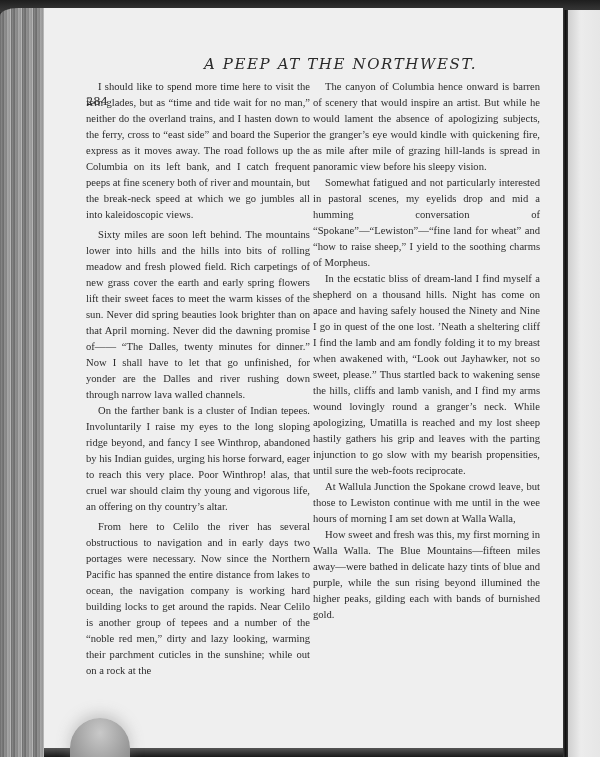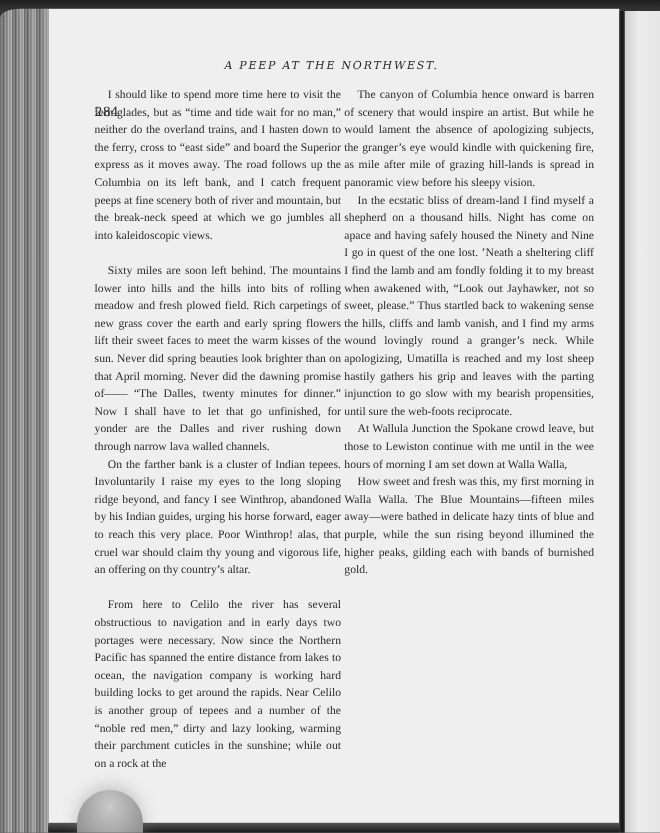--- a/index.html
+++ b/index.html
@@ -41,31 +41,31 @@
     background: radial-gradient(ellipse at 50% 30%, #c9c9c9, #9a9a9a 70%, #888);
     box-shadow: 0 -4px 14px rgba(120,120,120,0.35);
   }
   .header {
     position: absolute; left: 86px; top: 55px; width: 440px; height: 18px;
     font-size: 11.5px; color: #2a2a2a;
   }
   .page-number { position: absolute; left: 0; top: 12px; margin-top: 27px; }
   .running-title {
     position: absolute; left: 118px; top: 0; font-style: italic;
-    letter-spacing: 1.6px; font-size: 10px;
+    letter-spacing: 1.6px; font-size: 15px;
   }
   .column {
     position: absolute; top: 79px; width: 224px;
     font-size: 10.6px; line-height: 16.0px; color: #2b2b2b;
     text-align: justify;
   }
   .col-left { left: 86px; }
   .col-right { left: 313px; width: 227px; }
   .para { margin: 0; text-indent: 12px; font-family: Liberation Serif, serif; }
-  .para.gap { margin-top: 16px; }
+  .para.gap { margin-top: 4px; }
 </style>
 </head>
 <body>
 
 <div class="top-shadow"></div>
 <div class="page-stack"></div>
 
 <div class="page"></div>
 
 <div class="header">
@@ -75,20 +75,21 @@
 
 <div class="column col-left">
   <p class="para">I should like to spend more time here to visit the fern glades, but as “time and tide wait for no man,” neither do the overland trains, and I hasten down to the ferry, cross to “east side” and board the Superior express as it moves away. The road follows up the Columbia on its left bank, and I catch frequent peeps at fine scenery both of river and mountain, but the break-neck speed at which we go jumbles all into kaleidoscopic views.</p>
   <p class="para gap">Sixty miles are soon left behind. The mountains lower into hills and the hills into bits of rolling meadow and fresh plowed field. Rich carpetings of new grass cover the earth and early spring flowers lift their sweet faces to meet the warm kisses of the sun. Never did spring beauties look brighter than on that April morning. Never did the dawning promise of—— “The Dalles, twenty minutes for dinner.” Now I shall have to let that go unfinished, for yonder are the Dalles and river rushing down through narrow lava walled channels.</p>
   <p class="para">On the farther bank is a cluster of Indian tepees. Involuntarily I raise my eyes to the long sloping ridge beyond, and fancy I see Winthrop, abandoned by his Indian guides, urging his horse forward, eager to reach this very place. Poor Winthrop! alas, that cruel war should claim thy young and vigorous life, an offering on thy country’s altar.</p>
   <p class="para gap">From here to Celilo the river has several obstructious to navigation and in early days two portages were necessary. Now since the Northern Pacific has spanned the entire distance from lakes to ocean, the navigation company is working hard building locks to get around the rapids. Near Celilo is another group of tepees and a number of the “noble red men,” dirty and lazy looking, warming their parchment cuticles in the sunshine; while out on a rock at the</p>
 </div>
 
 <div class="column col-right">
   <p class="para">The canyon of Columbia hence onward is barren of scenery that would inspire an artist. But while he would lament the absence of apologizing subjects, the granger’s eye would kindle with quickening fire, as mile after mile of grazing hill-lands is spread in panoramic view before his sleepy vision.</p>
+  <p class="para">Somewhat fatigued and not particularly interested in pastoral scenes, my eyelids drop and mid a humming conversation of “Spokane”—“Lewiston”—“fine land for wheat” and “how to raise sheep,” I yield to the soothing charms of Morpheus.</p>
   <p class="para">In the ecstatic bliss of dream-land I find myself a shepherd on a thousand hills. Night has come on apace and having safely housed the Ninety and Nine I go in quest of the one lost. ’Neath a sheltering cliff I find the lamb and am fondly folding it to my breast when awakened with, “Look out Jayhawker, not so sweet, please.” Thus startled back to wakening sense the hills, cliffs and lamb vanish, and I find my arms wound lovingly round a granger’s neck. While apologizing, Umatilla is reached and my lost sheep hastily gathers his grip and leaves with the parting injunction to go slow with my bearish propensities, until sure the web-foots reciprocate.</p>
   <p class="para">At Wallula Junction the Spokane crowd leave, but those to Lewiston continue with me until in the wee hours of morning I am set down at Walla Walla,</p>
   <p class="para">How sweet and fresh was this, my first morning in Walla Walla. The Blue Mountains—fifteen miles away—were bathed in delicate hazy tints of blue and purple, while the sun rising beyond illumined the higher peaks, gilding each with bands of burnished gold.</p>
 </div>
 
 <div class="gutter"></div>
 <div class="next-page"></div>
 <div class="bottom-edge"></div>
 <div class="thumb"></div>
 

